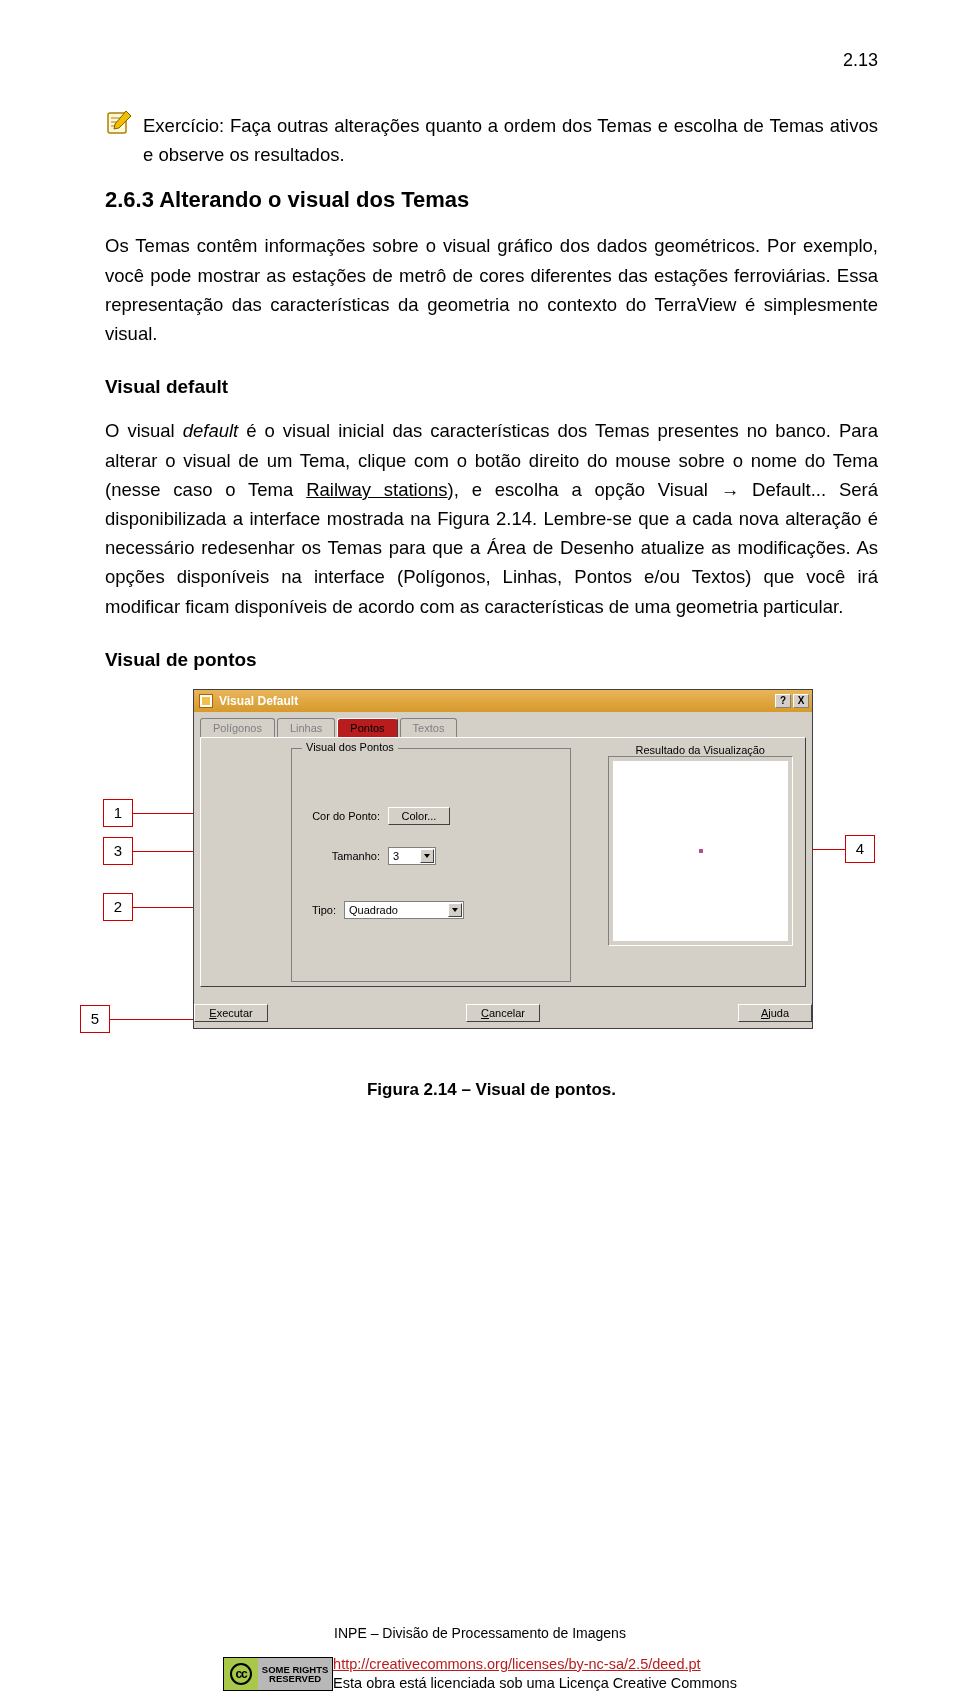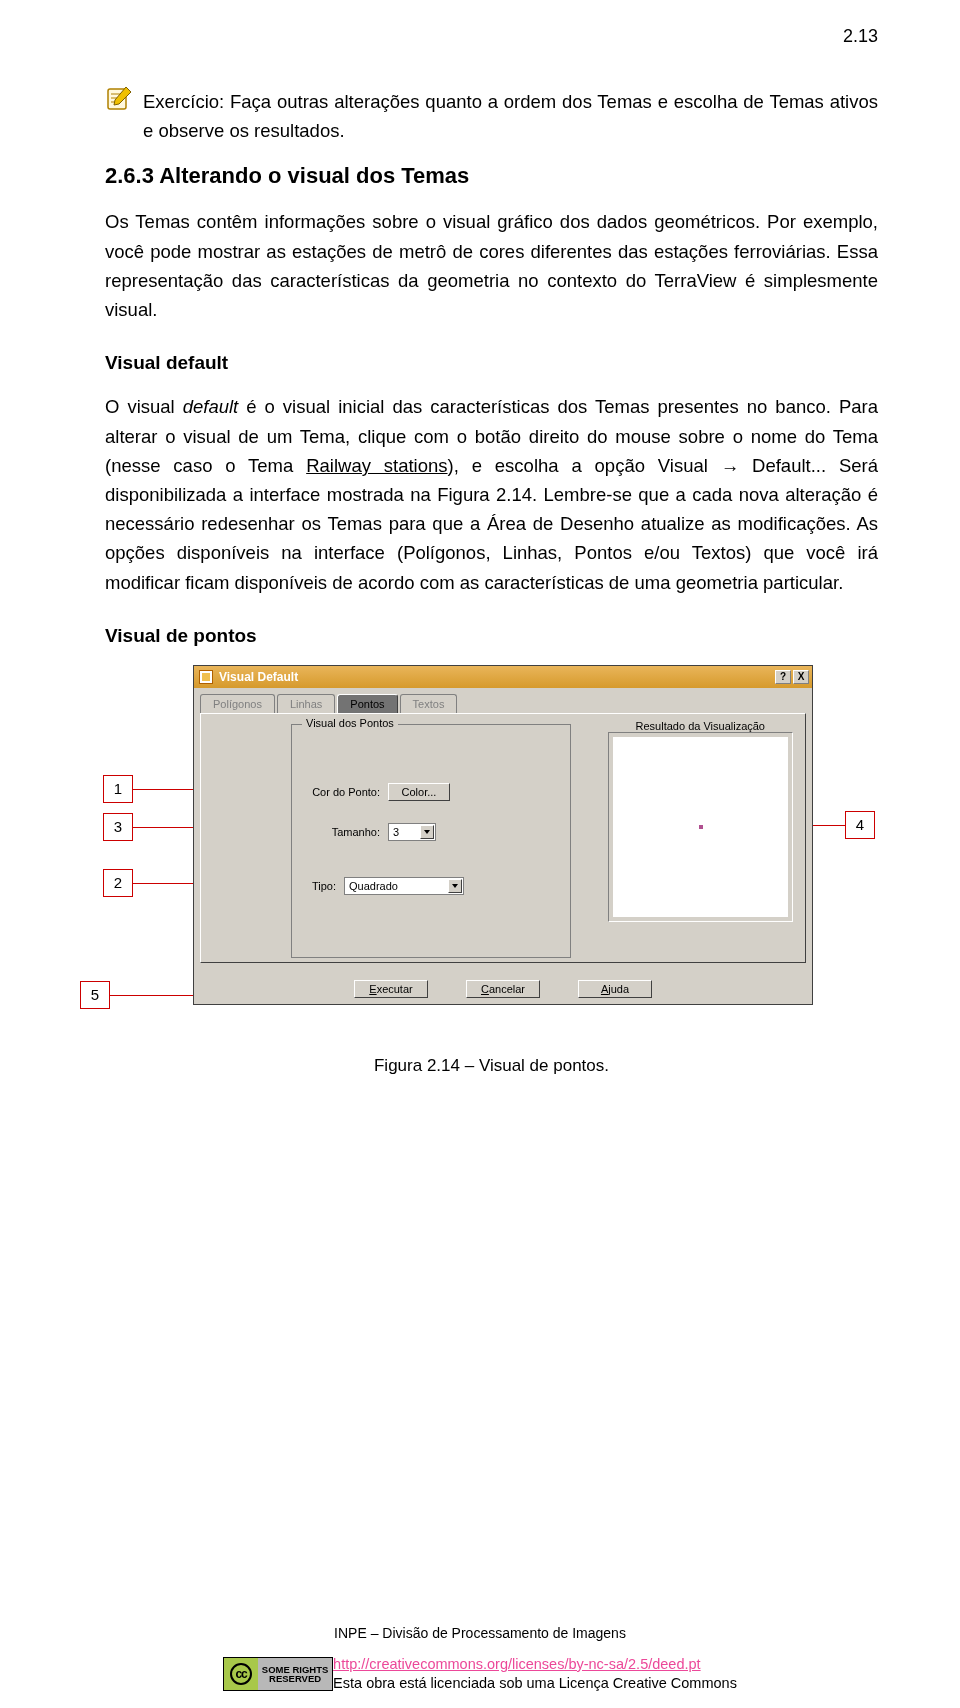--- a/index.html
+++ b/index.html
@@ -5,21 +5,21 @@
   * { box-sizing: border-box; margin: 0; padding: 0; }
   body {
     width: 960px;
     height: 1708px;
     font-family: Arial, Helvetica, sans-serif;
     color: #000;
     position: relative;
     background: #fff;
   }
   .page {
-    padding: 26px 82px 0 105px;
+    padding: 50px 82px 0 105px;
   }
   .page-num {
     text-align: right;
     font-size: 18px;
     margin-bottom: 40px;
   }
   .exercise-line {
     display: flex;
     align-items: flex-start;
     gap: 10px;
@@ -156,21 +156,21 @@
     padding: 3px 12px;
     background: #d4d0c8;
     border: 1px solid #808080;
     border-bottom: none;
     border-radius: 3px 3px 0 0;
     color: #808080;
     font-size: 11px;
   }
   .tab.active {
     color: #000;
-    background: #737373;
+    background: #b91c1c;
     border-color: #fff #404040 #d4d0c8 #fff;
     position: relative;
     z-index: 2;
   }
   .tabbody {
     margin: 0 6px 8px 6px;
     height: 250px;
     border: 1px solid;
     border-color: #fff #404040 #404040 #fff;
     position: relative;
@@ -257,29 +257,29 @@
     display: flex;
     align-items: center;
     justify-content: center;
   }
   .dot { width: 4px; height: 4px; background: #b05090; }
   .bottombtns {
     position: absolute;
     left: 0; right: 0;
     bottom: 6px;
     display: flex;
-    justify-content: center;
+    justify-content: space-between;
     gap: 38px;
   }
   .bottombtns .btn3d { width: 74px; text-align: center; text-decoration: underline; text-decoration-color: rgba(0,0,0,0); }
 
   .fig-caption {
     text-align: center;
     font-size: 17px;
-    font-weight: normal;
+    font-weight: bold;
     margin: 26px 0 20px 0;
   }
 
   .footer {
     position: absolute;
     left: 0; right: 0;
     bottom: 14px;
     text-align: center;
   }
   .footer-line {
@@ -332,21 +332,21 @@
     align-items: center;
     justify-content: center;
     line-height: 1;
     text-align: center;
   }
   .cc-text {
     font-size: 14.5px;
     text-align: left;
     line-height: 1.35;
   }
-  .cc-text .link { color: #ec4899; text-decoration: underline; }
+  .cc-text .link { color: #b91c1c; text-decoration: underline; }
 </style>
 </head>
 <body>
 
 <div class="page">
 
   <div class="page-num">2.13</div>
 
   <div class="exercise-line">
     <span class="exercise-icon">

